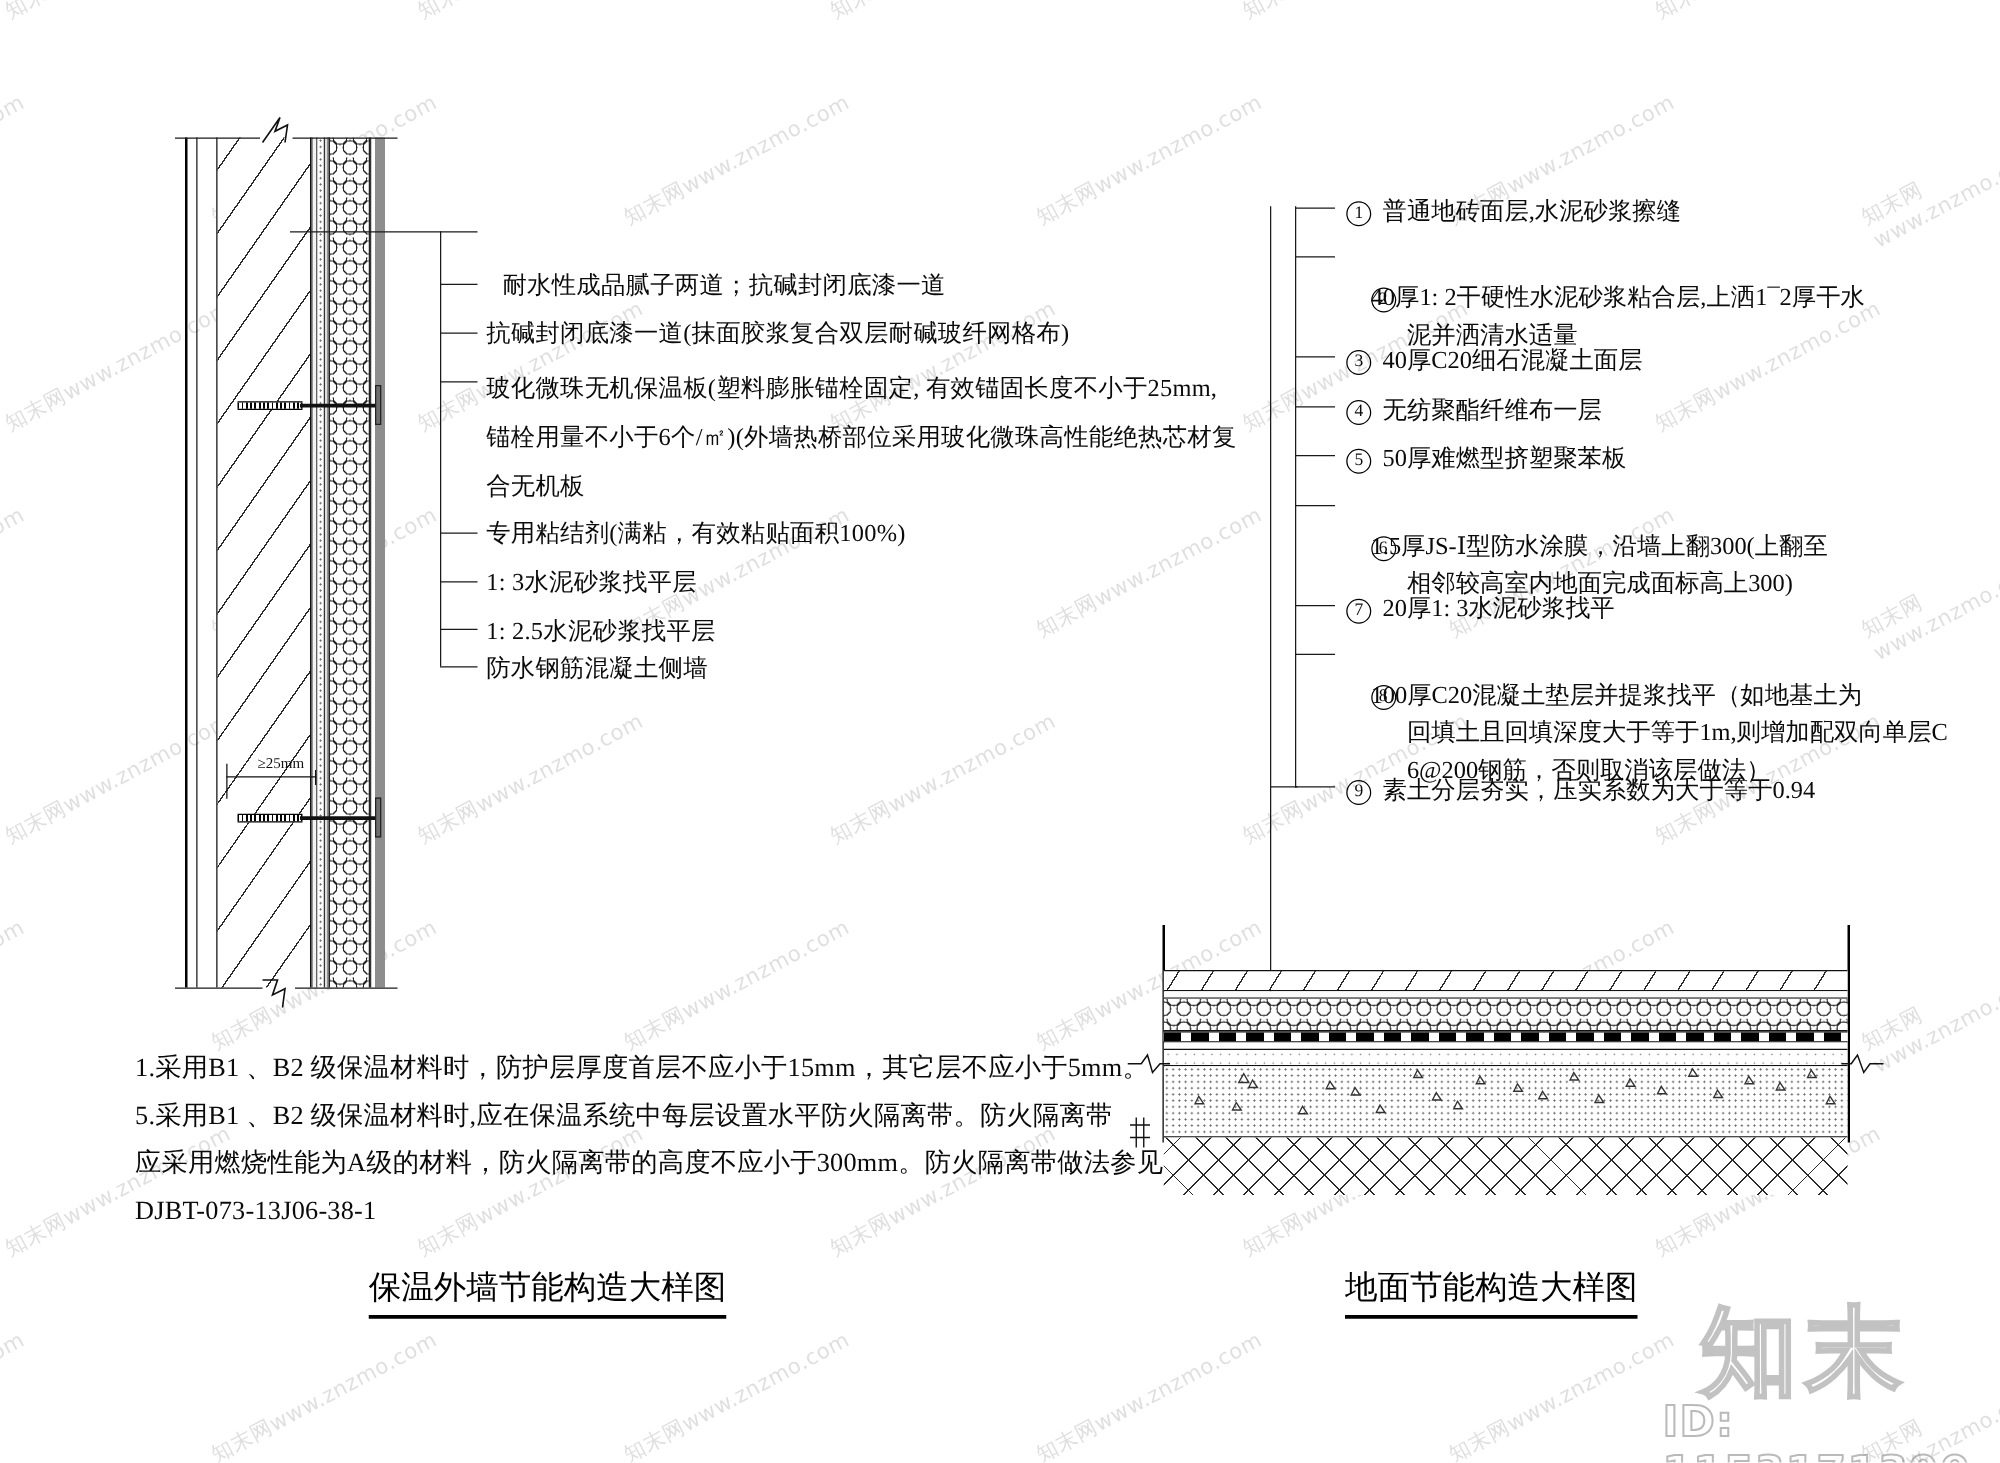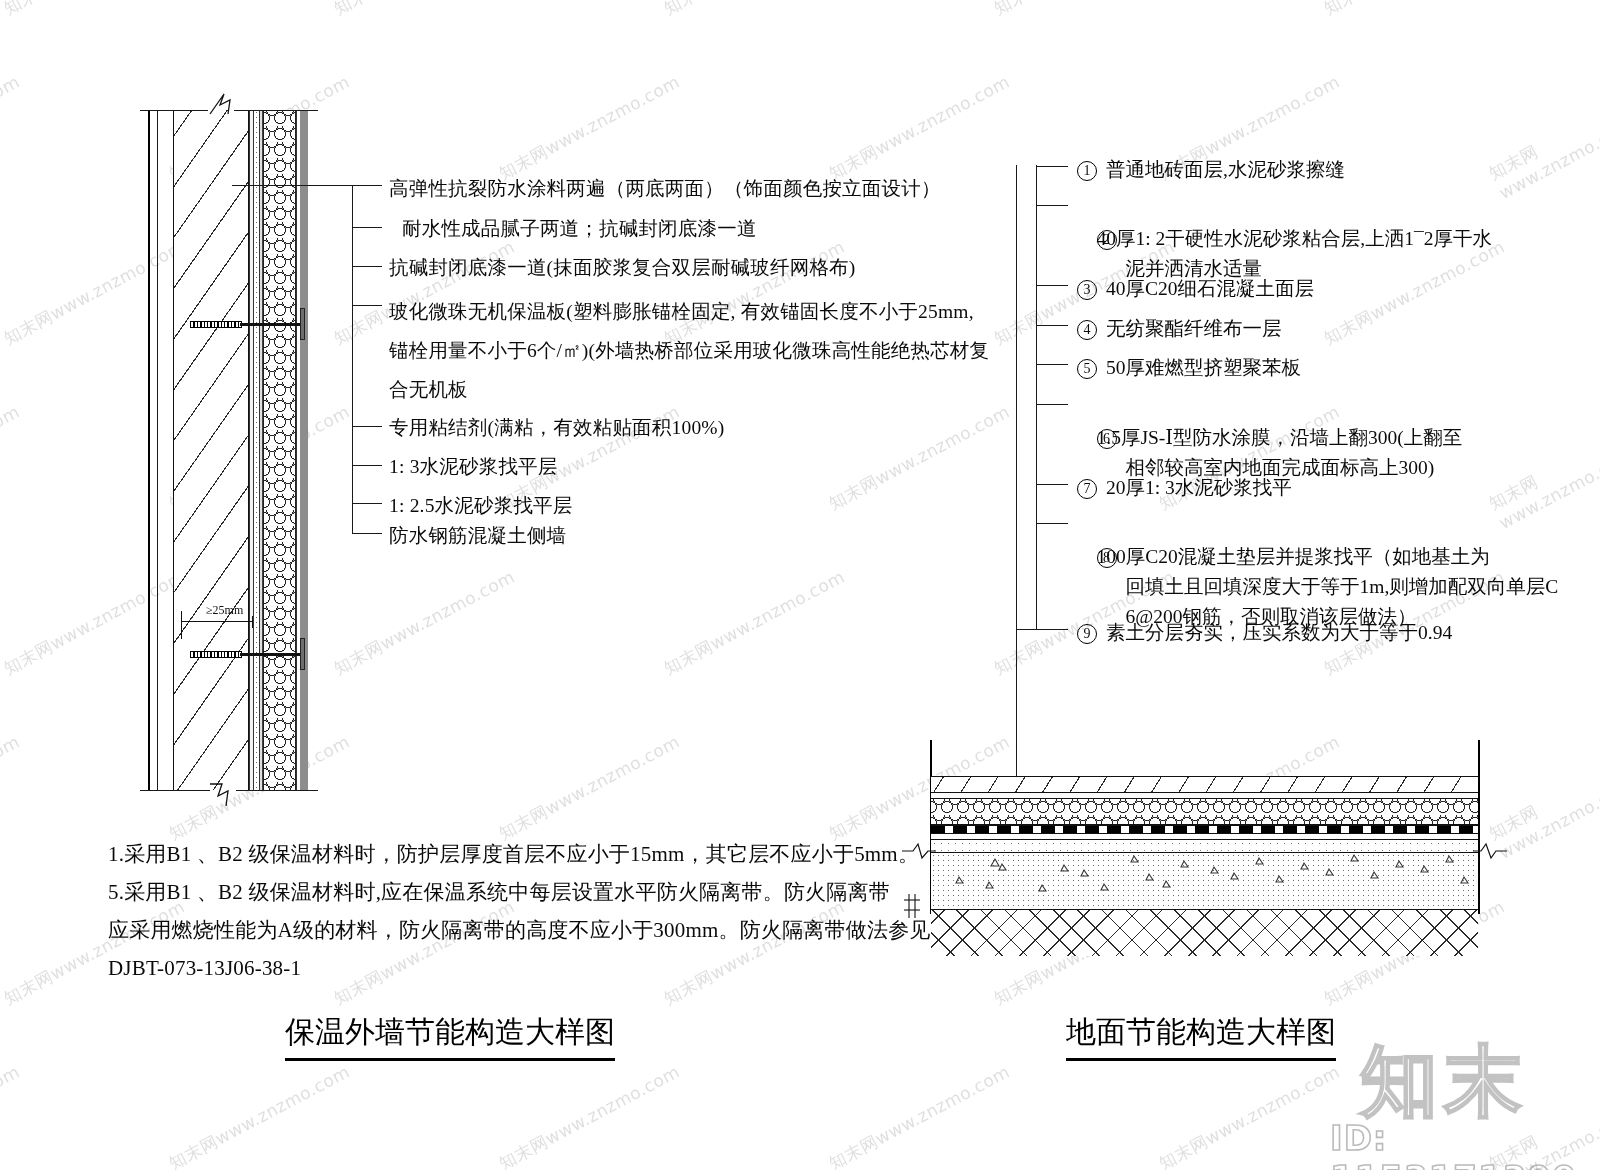--- a/index.html
+++ b/index.html
@@ -57,26 +57,27 @@
     font-size: 21px;
     line-height: 38px;
     color: #0a0a0a;
     white-space: pre-line;
     letter-spacing: .2px;
   }
 
   .fig-title {
     position: absolute;
     font-family: "DejaVu Sans", "Liberation Sans", sans-serif;
-    font-size: 30px;
+    font-size: 26px;
     font-weight: 400;
     color: #000;
     white-space: nowrap;
     padding-bottom: 5px;
     border-bottom: 3px solid #000;
+    margin-left: 10px;
   }
 
   
   .hline { position: absolute; background: #1a1a1a; height: 1px; }
   .vline { position: absolute; background: #1a1a1a; width: 1px; }
   .vline.thick { width: 2px; background:#000; }
 
   
   #wall-section { position: absolute; }
   .layer { position: absolute; }
@@ -290,21 +291,20 @@
     <div class="leader-tick" style="left:352px; top:185px; width:30px;"></div>
     <div class="leader-tick" style="left:352px; top:227px; width:30px;"></div>
     <div class="leader-tick" style="left:352px; top:266px; width:30px;"></div>
     <div class="leader-tick" style="left:352px; top:305px; width:30px;"></div>
     <div class="leader-tick" style="left:352px; top:426px; width:30px;"></div>
     <div class="leader-tick" style="left:352px; top:465px; width:30px;"></div>
     <div class="leader-tick" style="left:352px; top:503px; width:30px;"></div>
     <div class="leader-tick" style="left:352px; top:533px; width:30px;"></div>
   </div>
 
-  <div class="ann-text" style="left:389px; top:174px;">高弹性抗裂防水涂料两遍（两底两面）（饰面颜色按立面设计）</div>
   <div class="ann-text" style="left:402px; top:214px;">耐水性成品腻子两道；抗碱封闭底漆一道</div>
   <div class="ann-text" style="left:389px; top:253px;">抗碱封闭底漆一道(抹面胶浆复合双层耐碱玻纤网格布)</div>
   <div class="ann-text" style="left:389px; top:292px; line-height:39px;">玻化微珠无机保温板(塑料膨胀锚栓固定, 有效锚固长度不小于25mm,
 锚栓用量不小于6个/㎡)(外墙热桥部位采用玻化微珠高性能绝热芯材复
 合无机板</div>
   <div class="ann-text" style="left:389px; top:413px;">专用粘结剂(满粘，有效粘贴面积100%)</div>
   <div class="ann-text" style="left:389px; top:452px;">1: 3水泥砂浆找平层</div>
   <div class="ann-text" style="left:389px; top:491px;">1: 2.5水泥砂浆找平层</div>
   <div class="ann-text" style="left:389px; top:521px;">防水钢筋混凝土侧墙</div>
 

